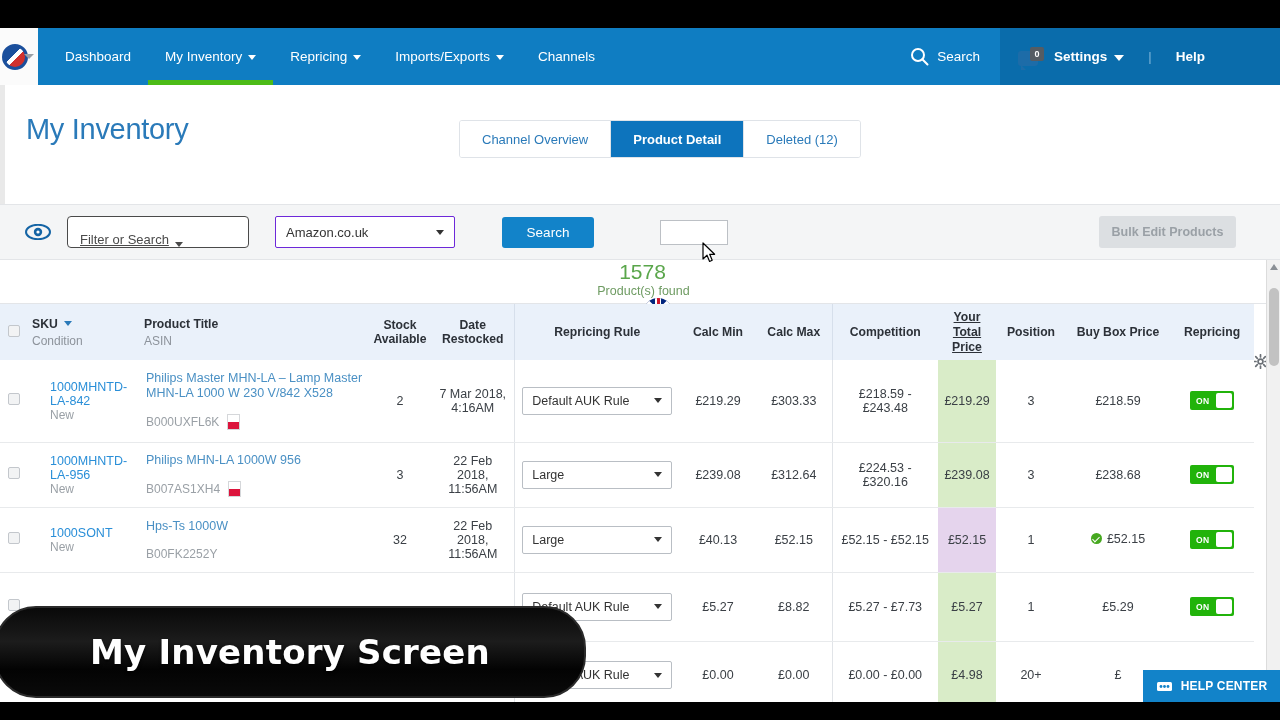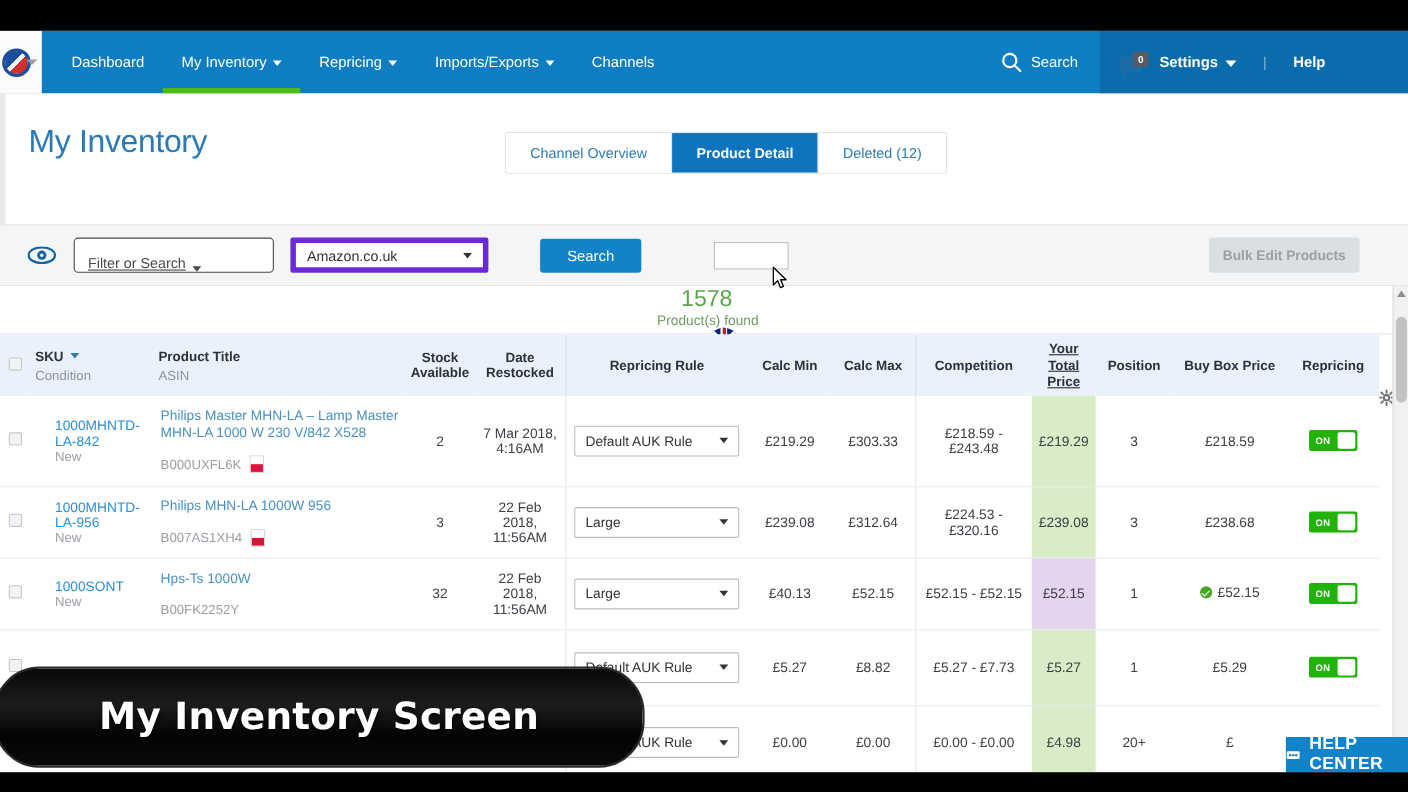--- a/index.html
+++ b/index.html
@@ -120,22 +120,22 @@
   }
   .eye-icon { margin-left:25px; width:26px; height:26px; display:flex; align-items:center; justify-content:center; cursor:pointer; }
   .filter-box {
     margin-left:16px; width:182px; height:32px; background:#fff;
     border:1px solid #4a4a4a; border-radius:4px;
     display:flex; align-items:flex-end; padding:0 12px;
     font-size:13px; color:#4a4a4a; cursor:pointer; gap:6px;text-decoration:underline;
   }
   .filter-box .caret { width:0;height:0;border-left:4px solid transparent;border-right:4px solid transparent;border-top:5px solid #4a4a4a; }
   .channel-select {
-    margin-left:15px; width:180px; height:32px; background:#fff;
-    border:5px solid #6d28d9; border-radius:2px;
+    margin-left:26px; width:180px; height:32px; background:#fff;
+    border:1px solid #6d28d9; border-radius:2px;
     display:flex; align-items:center; padding:0 10px;
     font-size:13px; color:#333; cursor:pointer; position:relative;
   }
   .channel-select .caret {
     position:absolute; right:10px;
     width:0;height:0;border-left:4px solid transparent;border-right:4px solid transparent;border-top:5px solid #333;
   }
   .search-btn {
     margin-left:47px; width:92px; height:31px; background:#1283c9; color:#fff;
     border:none; border-radius:3px; font-size:13.5px; cursor:pointer;
@@ -275,23 +275,23 @@
     position:absolute; top:28px; left:2px; width:10px; height:78px;
     background:#c2c2c2; border-radius:5px;
   }
   .vscroll .arrow-up {
     position:absolute; top:4px; left:3px;
     width:0;height:0;border-left:4px solid transparent;border-right:4px solid transparent;border-bottom:6px solid #8a8f95;
   }
 
   
   .help-center {
-    position:absolute; right:0; bottom:18px; width:111px; height:32px;
+    position:absolute; right:0; bottom:18px; width:137px; height:32px;
     background:#1283c9; color:#fff; display:flex; align-items:center;
-    justify-content:center; gap:8px; font-size:16px; font-weight:bold;
+    justify-content:center; gap:8px; font-size:12px; font-weight:bold;
     letter-spacing:0.2px; cursor:pointer; z-index:40;
   }
 
   
   .caption {
     position:absolute; left:0; bottom:22px; width:592px; height:92px;
     background:linear-gradient(180deg,#090909 0%, #1c1c1c 38%, #030303 70%, #0a0a0a 100%);
     border-radius:42px; border:2px solid #2b2b2b;
     display:flex; align-items:center; justify-content:center;
     z-index:50; margin-left:-6px;

